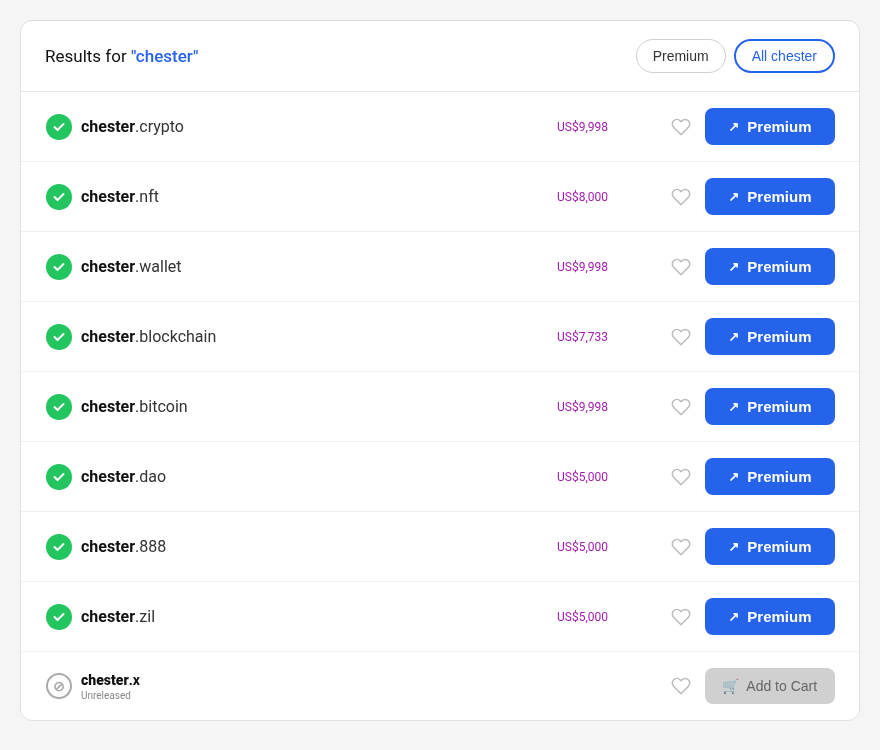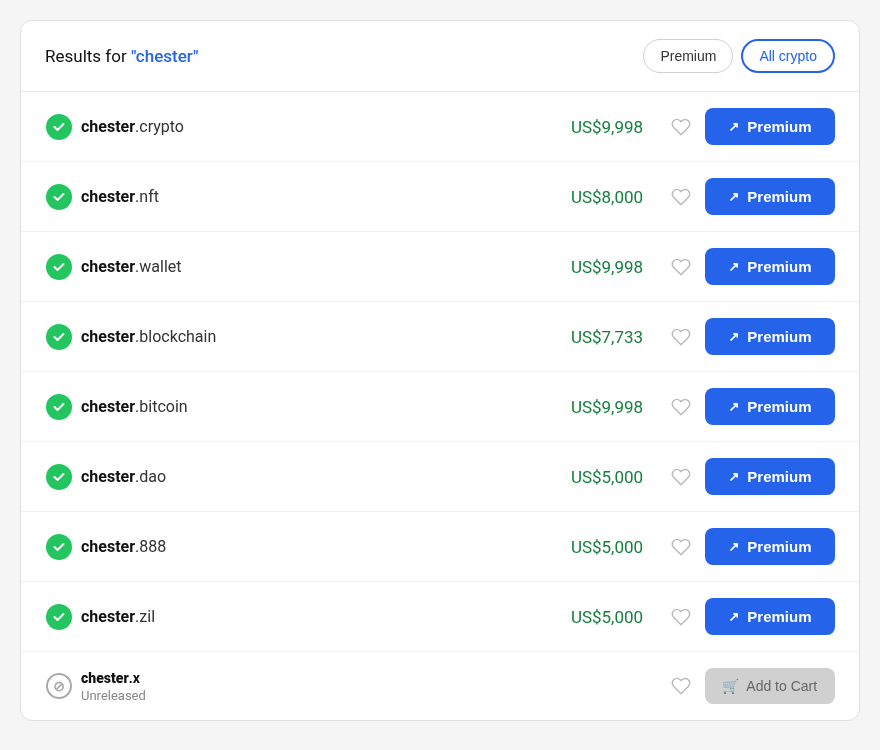--- a/index.html
+++ b/index.html
@@ -138,30 +138,30 @@
       flex: 1;
     }
 
     .domain-unreleased .domain-label {
       font-size: 14px;
       font-weight: 700;
       color: #111;
     }
 
     .domain-unreleased .unreleased-tag {
-      font-size: 13px;
+      font-size: 10px;
       color: #888;
       margin-top: 2px;
     }
 
     .price {
       width: 100px;
-      text-align: center;
-      font-size: 17px;
-      color: #15803d;
+      text-align: left;
+      font-size: 12px;
+      color: #a21caf;
       font-weight: 400;
     }
 
     .heart-icon {
       width: 32px;
       display: flex;
       align-items: center;
       justify-content: center;
       cursor: pointer;
       color: #bbb;
@@ -208,21 +208,21 @@
 <body>
 
 <div class="container">
 
   <div class="header">
     <div class="header-title">
       <span>Results for </span><em>"chester"</em>
     </div>
     <div class="header-buttons">
       <button class="header-btn">Premium</button>
-      <button class="header-btn active">All crypto</button>
+      <button class="header-btn active">All chester</button>
     </div>
   </div>
 
   <div id="domain-list">
       <div class="domain-row">
         <div class="status-icon">
         <div class="check-circle">
           <svg viewBox="0 0 14 14" fill="none" xmlns="http://www.w3.org/2000/svg">
             <path d="M2.5 7L5.5 10L11.5 4" stroke="white" stroke-width="2" stroke-linecap="round" stroke-linejoin="round"></path>
           </svg>

